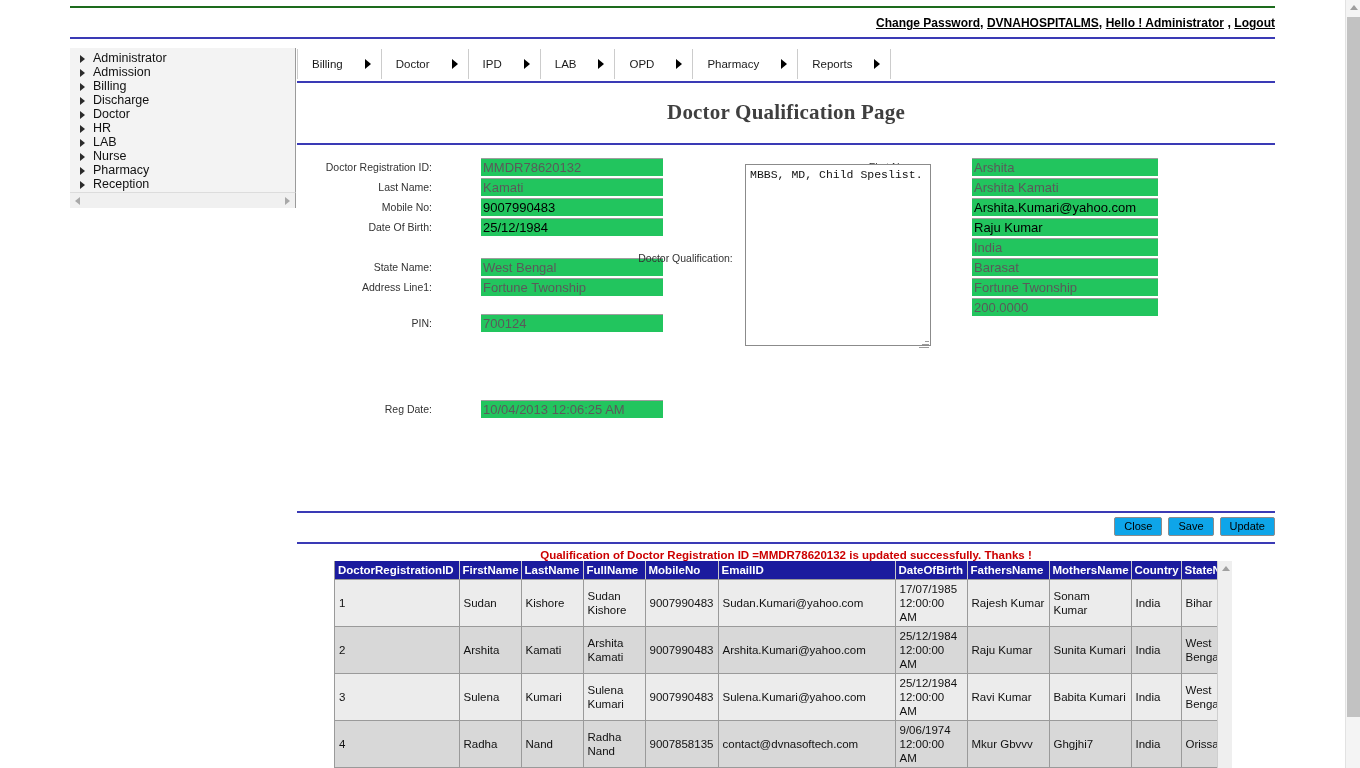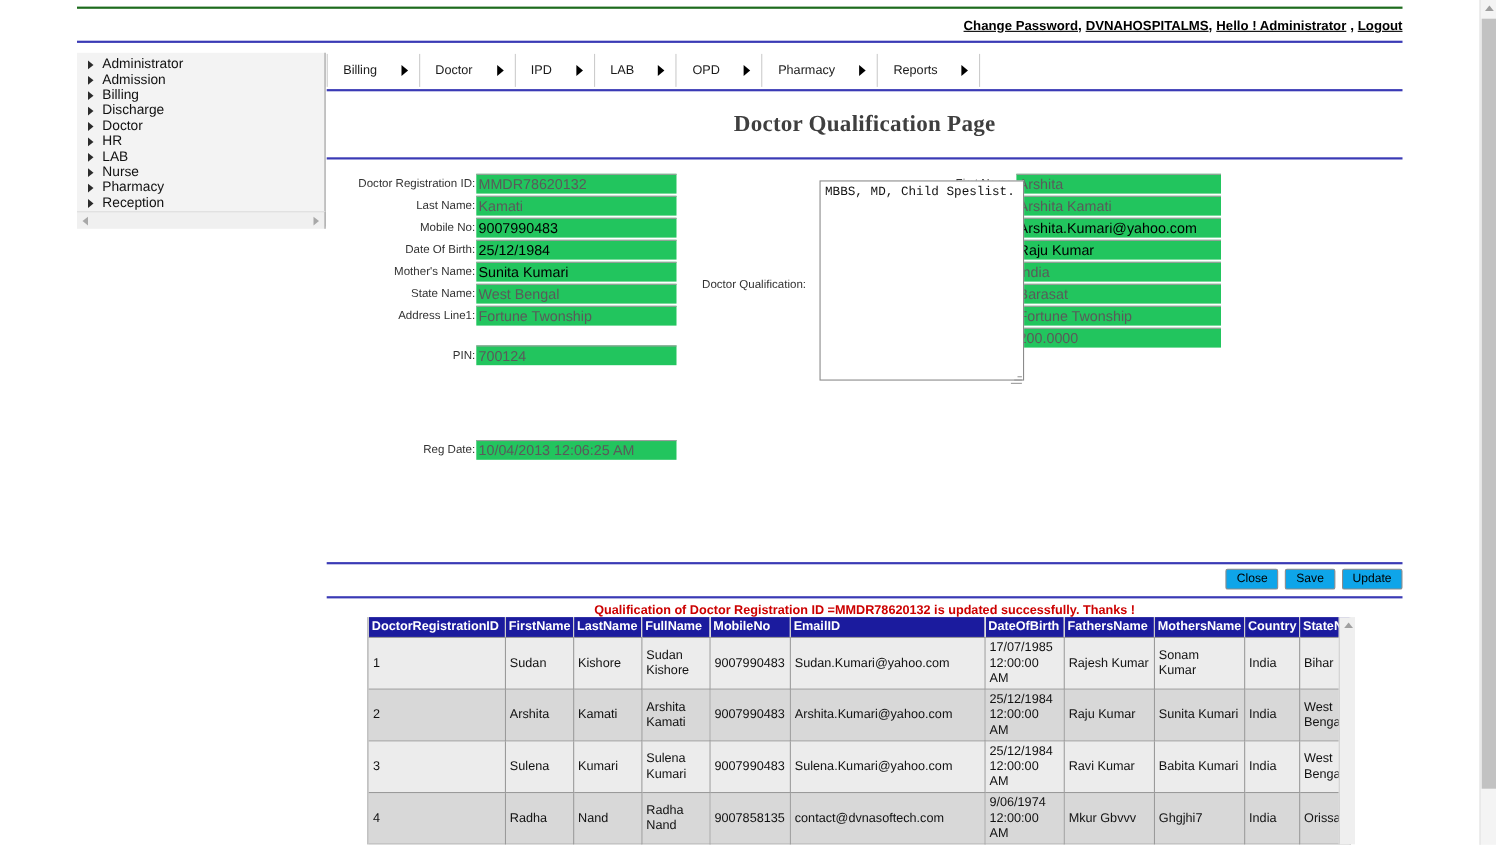--- a/index.html
+++ b/index.html
@@ -143,20 +143,21 @@
     border-top: 2px solid #3a3ab5;
   }
 
   
   .form-area { position: absolute; left: 297px; top: 152px; width: 978px; height: 360px; }
 
   .fld {
     position: absolute;
     display: flex; align-items: flex-end;
     height: 20px;
+    gap: 48px;
   }
   .fld-label {
     font-size: 10.5px;
     color: #333;
     text-align: right;
     white-space: nowrap;
     padding-bottom: 3px;
     padding-right: 1px;
   }
   .fld-input {
@@ -427,24 +428,20 @@
       <span class="fld-label">Last Name:</span>
       <input class="fld-input dim" style="width: 182px;" value="Kamati">
     </div>
     <div class="fld col-left" style="left:0px; top:44px;">
       <span class="fld-label">Mobile No:</span>
       <input class="fld-input" style="width: 182px;" value="9007990483">
     </div>
     <div class="fld col-left" style="left:0px; top:64px;">
       <span class="fld-label">Date Of Birth:</span>
       <input class="fld-input" style="width: 182px;" value="25/12/1984">
-    </div>
-    <div class="fld col-left" style="left:0px; top:84px;">
-      <span class="fld-label">Mother's Name:</span>
-      <input class="fld-input" style="width: 182px;" value="Sunita Kumari">
     </div>
     <div class="fld col-left" style="left:0px; top:104px;">
       <span class="fld-label">State Name:</span>
       <input class="fld-input dim" style="width: 182px;" value="West Bengal">
     </div>
     <div class="fld col-left" style="left:0px; top:124px;">
       <span class="fld-label">Address Line1:</span>
       <input class="fld-input dim" style="width: 182px;" value="Fortune Twonship">
     </div>
     <div class="fld col-left" style="left:0px; top:144px;margin-top:16px;">

